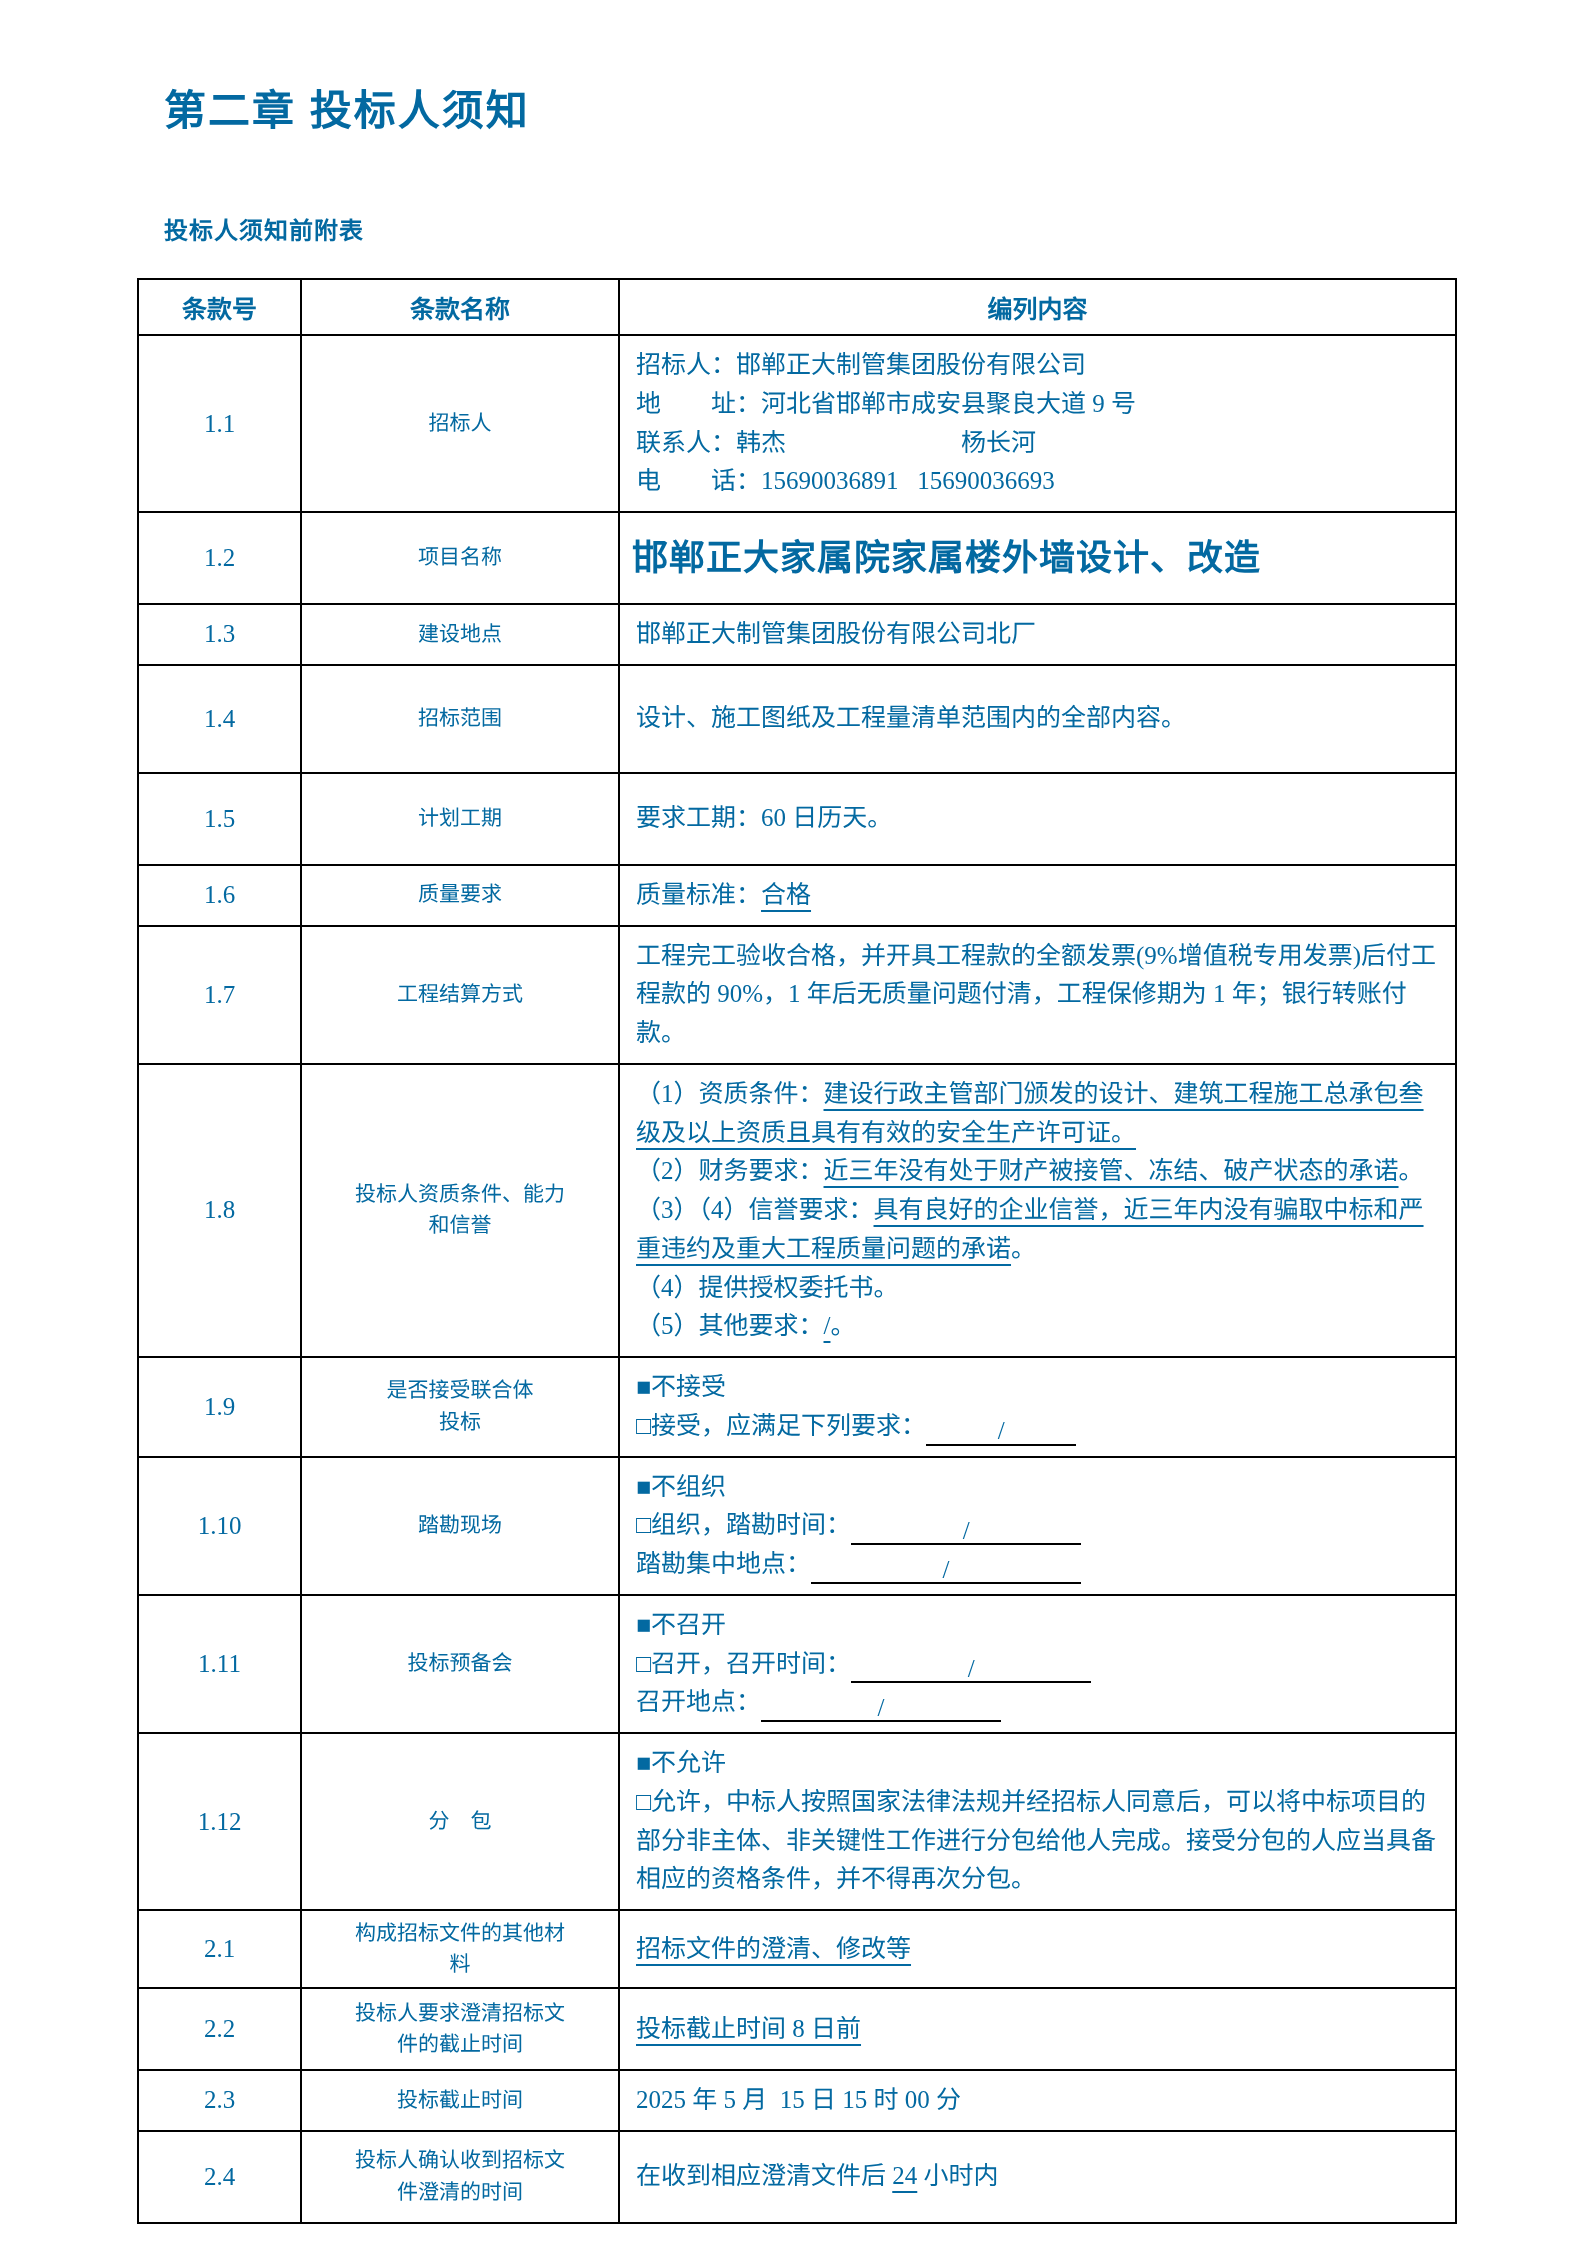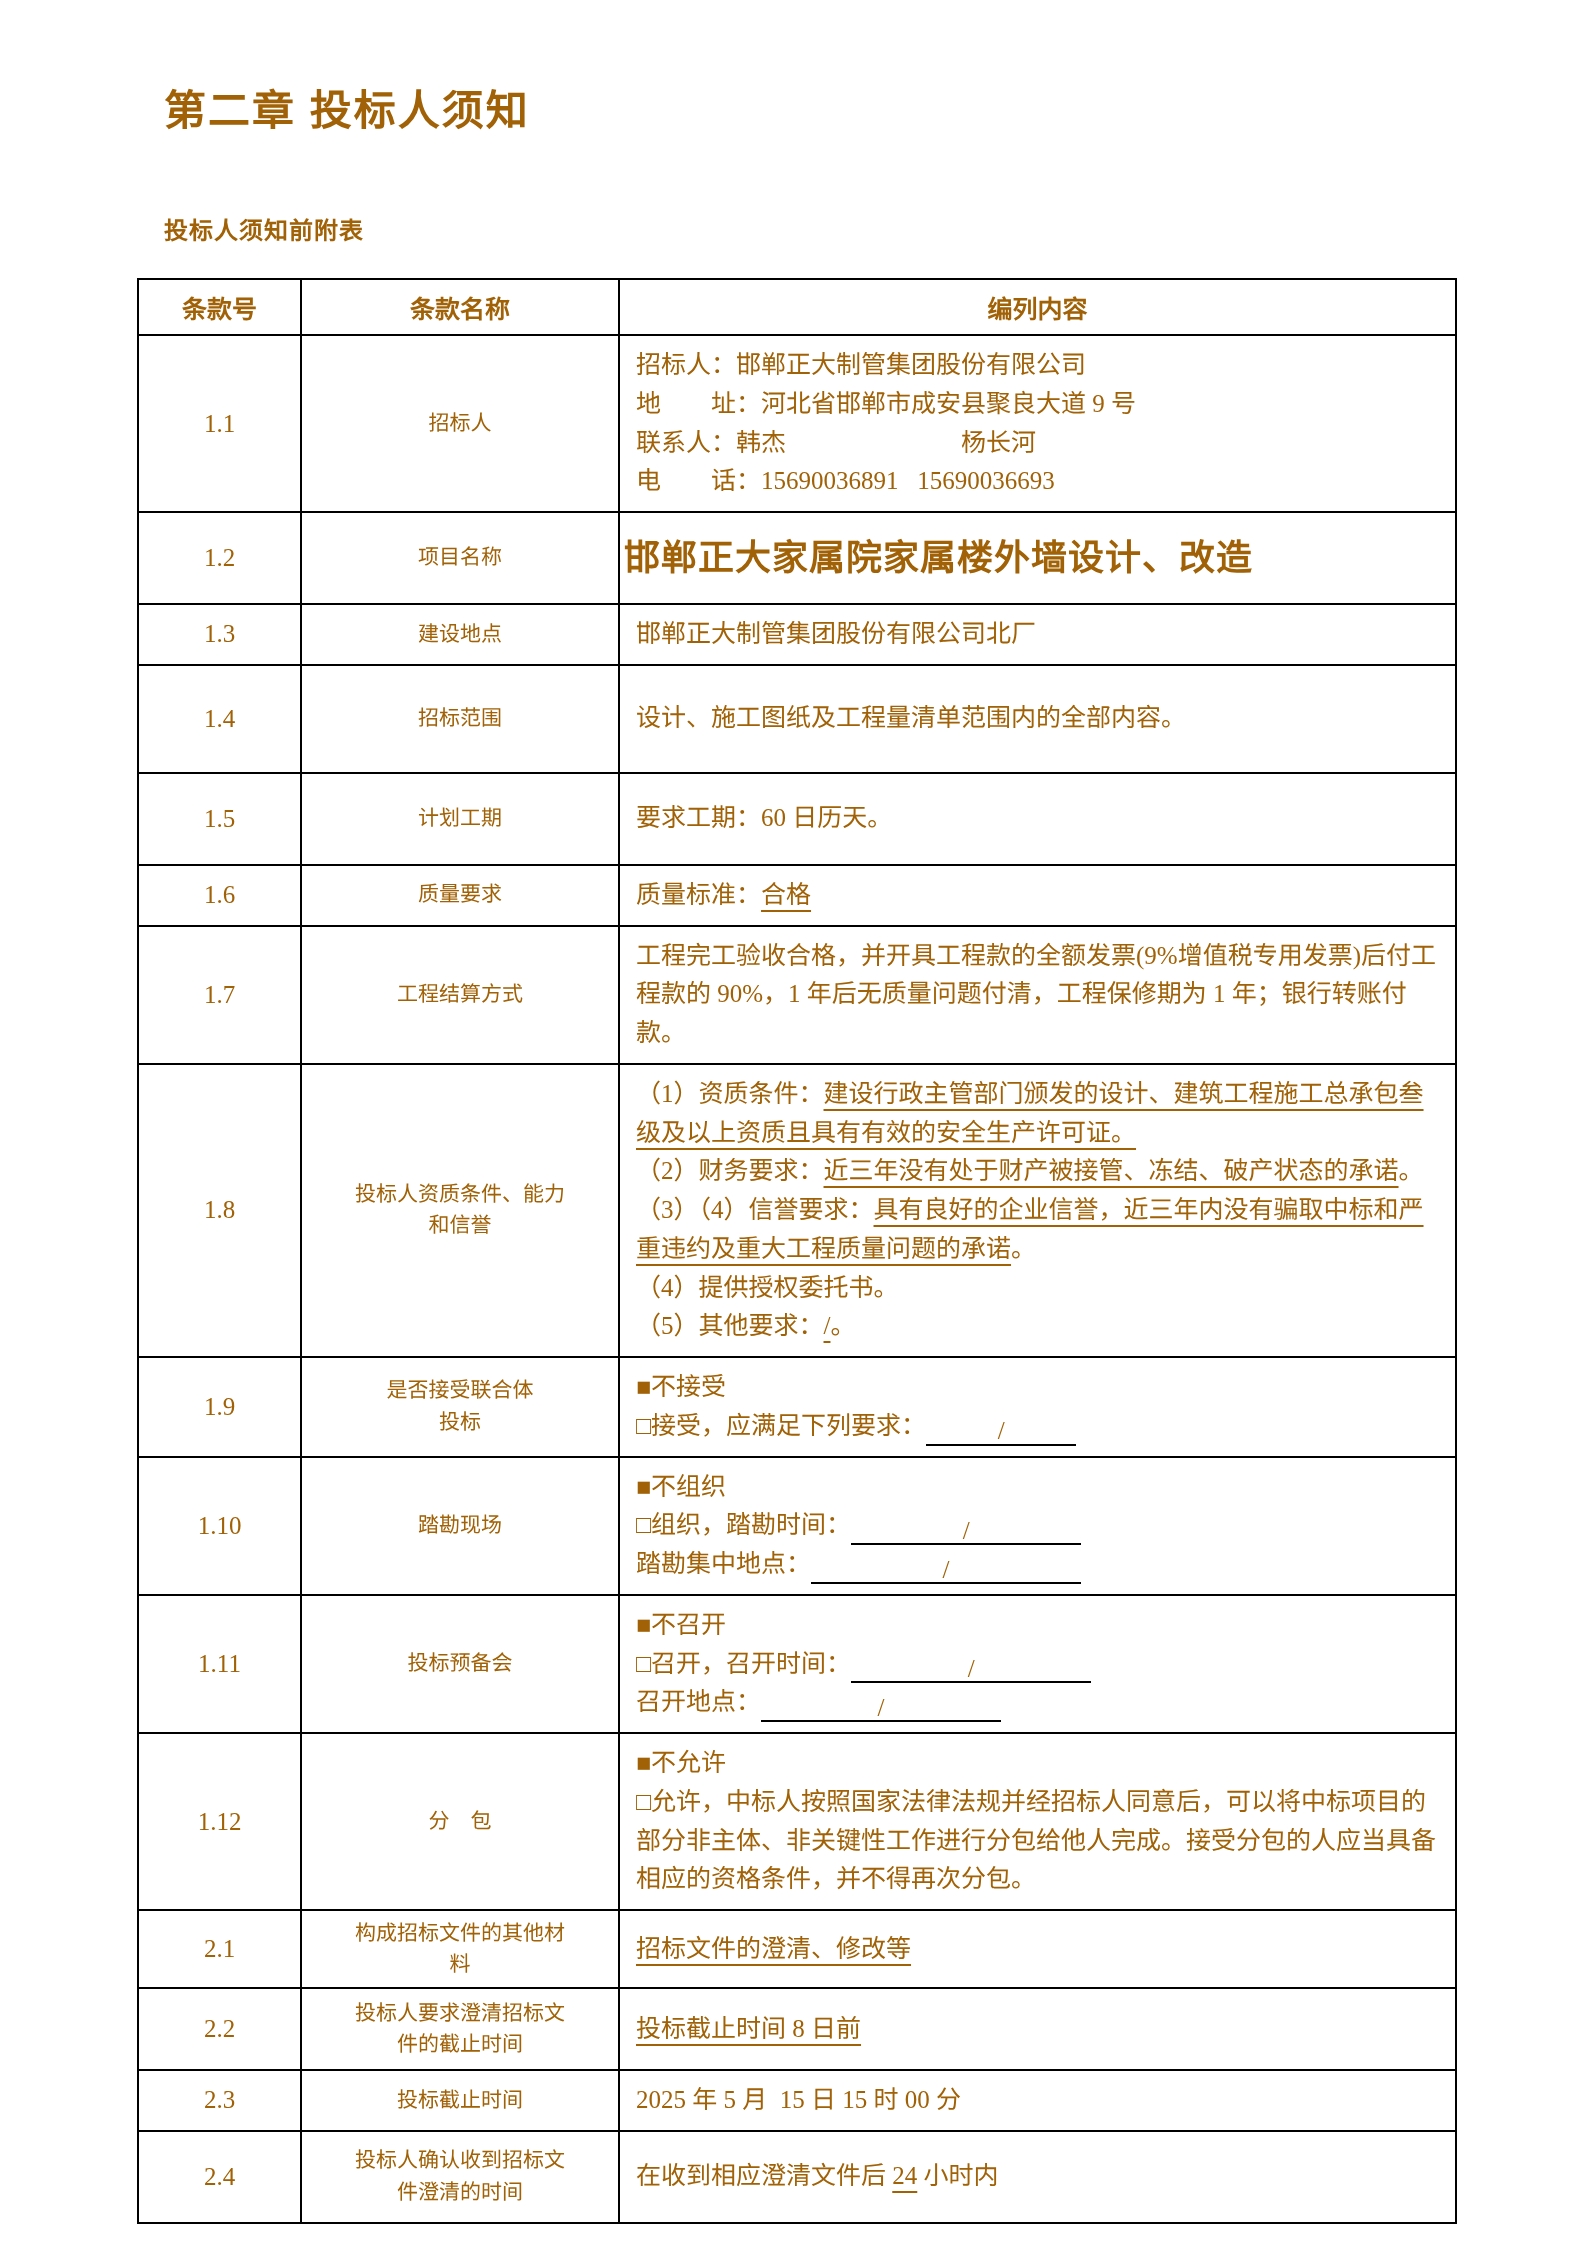--- a/index.html
+++ b/index.html
@@ -1,19 +1,19 @@
 <!DOCTYPE html>
 <html lang="zh-CN"><head>
 <meta charset="utf-8">
 <style>
   html,body{margin:0;padding:0;background:#ffffff;}
   .page{
     position:relative;
     width:1587px;height:2245px;
-    background:#ffffff;color:#a16207;
+    background:#ffffff;color:#0369a1;
     font-family:"Liberation Serif",serif;
     overflow:hidden;
   }
   .doc-title{
     position:absolute;left:164px;top:76px;margin:0;
     font-size:42px;font-weight:bold;letter-spacing:2px;
     font-family:"Liberation Sans",sans-serif;
   }
   .doc-subtitle{
     position:absolute;left:164px;top:211px;margin:0;
@@ -30,21 +30,21 @@
   table.notice th{
     height:56px;font-size:25px;font-weight:bold;text-align:center;padding:2px;
   }
   td.col-no{text-align:center;font-size:25px;padding:2px;}
   td.col-name{
     text-align:center;font-size:21px;line-height:1.5;
     white-space:pre-line;padding:4px 20px;
   }
   td.col-content{font-size:25px;line-height:1.55;padding:10px 16px;}
   .cell-line{white-space:pre-wrap;}
-  td.project{padding:6px 4px;}
+  td.project{padding:6px 12px;}
   td.project .cell-line{
     font-size:36px;font-weight:bold;
     font-family:"Liberation Sans",sans-serif;letter-spacing:1px;
   }
   .u{
     text-decoration:underline;
     text-underline-offset:7px;
     text-decoration-thickness:1.5px;
   }
   .blank{

